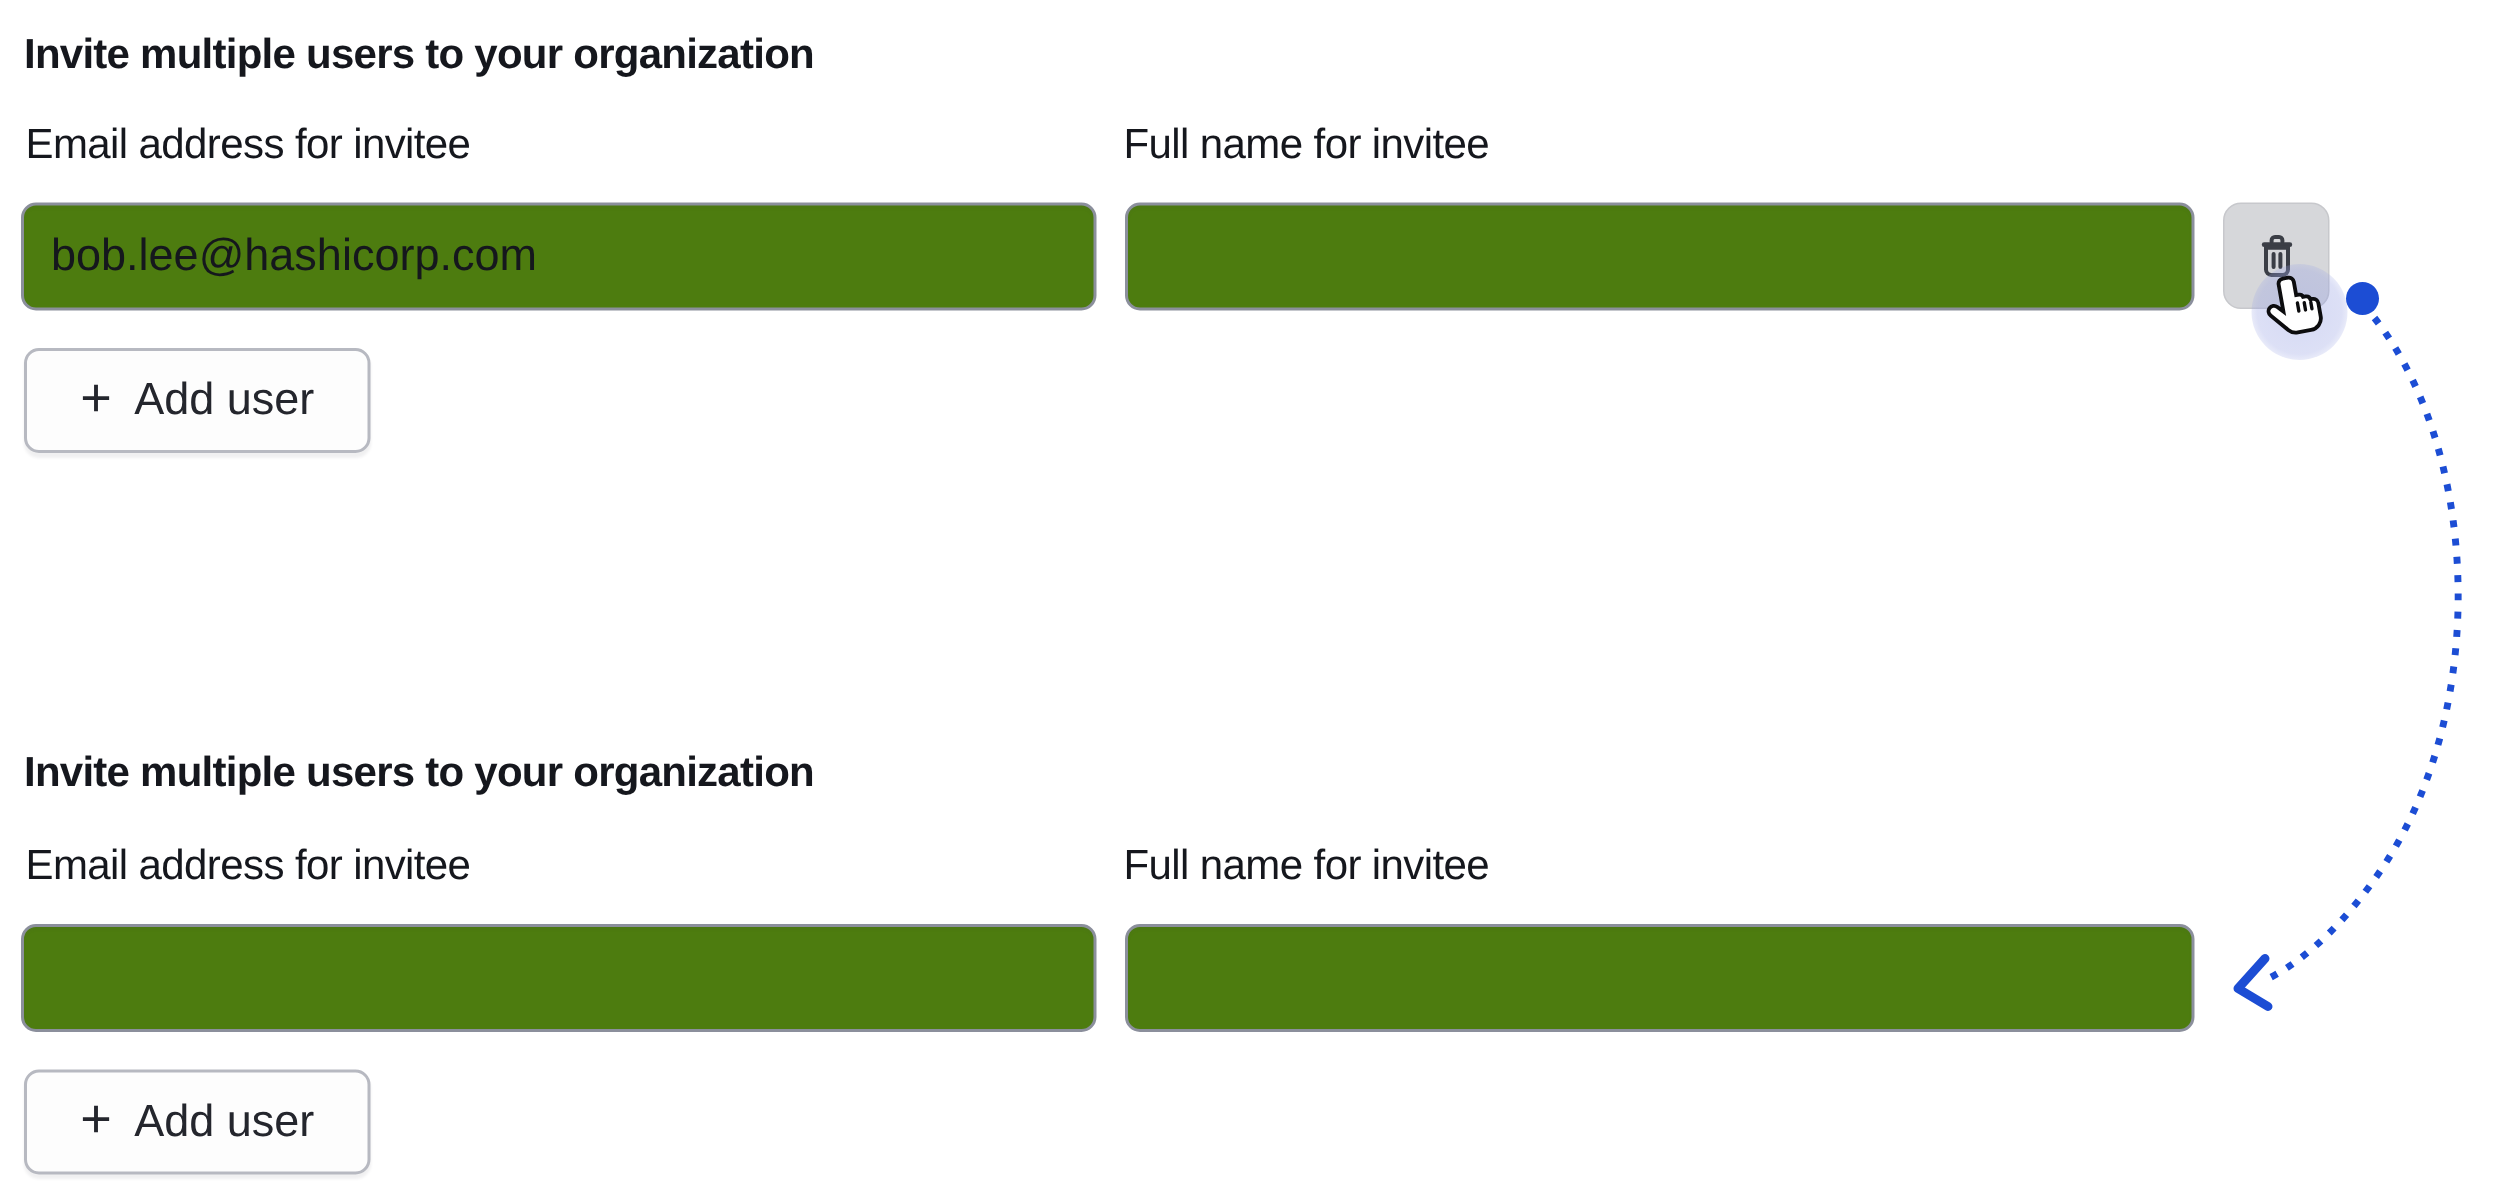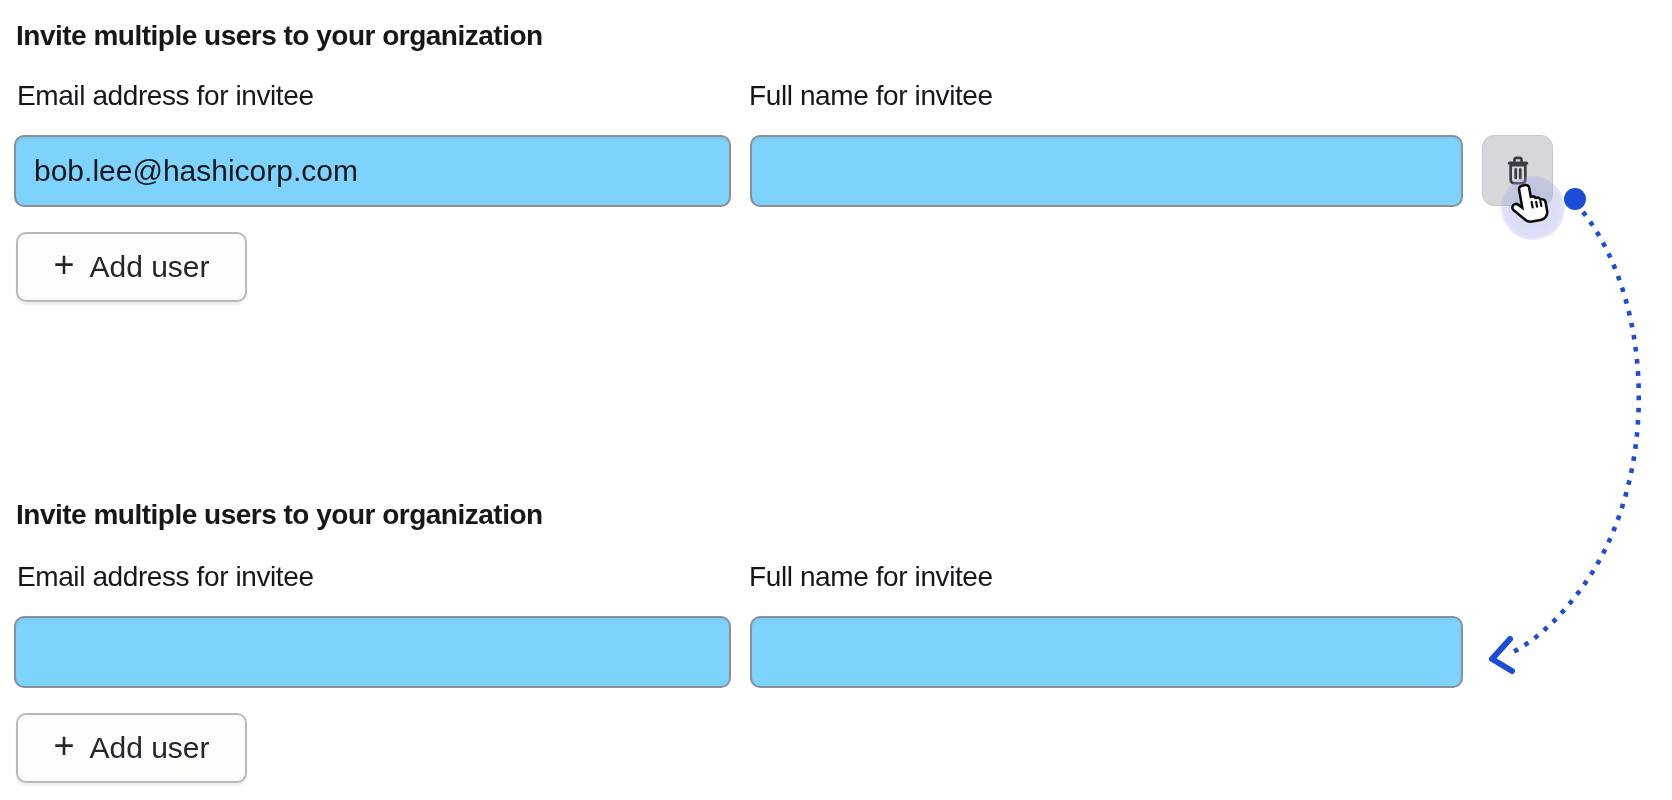--- a/index.html
+++ b/index.html
@@ -10,21 +10,21 @@
   .heading {
     position:absolute; font-size:28px; font-weight:700; color:#15171d;
     letter-spacing:-0.5px; line-height:34px; white-space:nowrap;
   }
   .field-label {
     position:absolute; font-size:28px; font-weight:400; color:#15171d;
     letter-spacing:-0.4px; line-height:34px; white-space:nowrap;
   }
   .text-input {
     position:absolute; height:72px; box-sizing:border-box;
-    border:2px solid #8b8f9c; border-radius:10px; background:#7dd3fc;
+    border:2px solid #8b8f9c; border-radius:10px; background:#4d7c0f;
     font-family:"Liberation Sans", sans-serif; font-size:30px; color:#15171d;
     padding:0 18px; outline:none;
     box-shadow: inset 0 2px 2px rgba(60,64,80,0.06);
   }
   .add-btn {
     position:absolute; left:16px; width:231px; height:70px; box-sizing:border-box;
     border:2px solid #b7b9c1; border-radius:10px; background:#fdfdfd;
     display:flex; align-items:center; justify-content:center; gap:15px;
     font-family:"Liberation Sans", sans-serif; font-size:30px; font-weight:500;
     color:#24262d; cursor:pointer;

